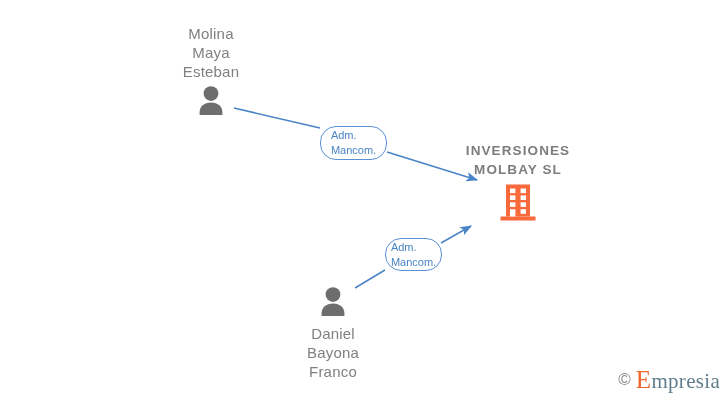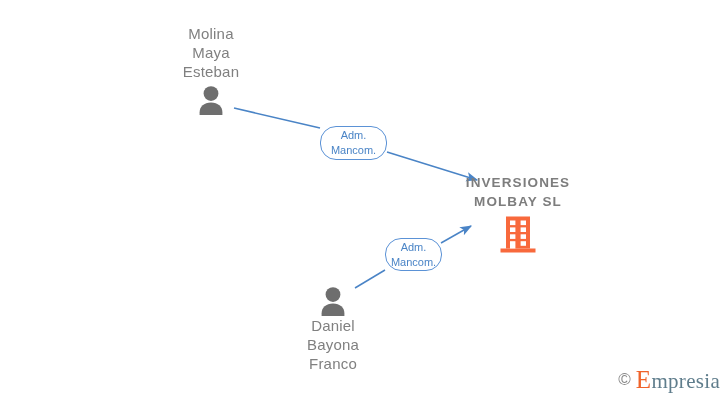--- a/index.html
+++ b/index.html
@@ -40,21 +40,21 @@
     letter-spacing: .2px;
     white-space: pre-line;
   }
   .person-icon {
     width: 34px;
     height: 30px;
     margin: 0 auto;
     display: block;
   }
   .person-node.label-top .person-icon { margin-top: 4px; }
-  .person-node.label-bottom .person-label { margin-top: 0; }
+  .person-node.label-bottom .person-label { margin-top: 8px; }
 
   
   .company-node {
     position: absolute;
     width: 190px;
     text-align: center;
   }
   .company-label {
     color: #7d7d7d;
     font-size: 13.5px;
@@ -73,21 +73,21 @@
   
   .rel-box {
     position: absolute;
     box-sizing: border-box;
     background: #ffffff;
     border: 1.6px solid #5b92d6;
     border-radius: 16px;
     color: #4a84c6;
     font-size: 11px;
     line-height: 15px;
-    text-align: center;
+    text-align: left;
     display: flex;
     flex-direction: column;
     align-items: center;
     justify-content: center;
     white-space: pre-line;
   }
 
   
   .watermark {
     position: absolute;
@@ -142,21 +142,21 @@
       <circle cx="17" cy="8.6" r="7.4" fill="#6e6e6e"></circle>
       <path d="M17 17.6c-7.1 0-11.4 4.3-11.4 9.6V30h22.8v-2.8c0-5.3-4.3-9.6-11.4-9.6z" fill="#6e6e6e"></path>
     </svg>
   </div>
 
   <div class="rel-box" style="left:320px; top:126px; width:67px; height:34px;">
     <span>Adm.
 Mancom.</span>
   </div>
 
-  <div class="company-node" style="left:423px; top:141px;margin-top:32px;">
+  <div class="company-node" style="left:423px; top:141px;">
     <div class="company-label">INVERSIONES
 MOLBAY  SL</div>
     <svg class="company-icon" viewBox="0 0 40 38">
 
       <rect x="8" y="1.5" width="24" height="32" fill="#f8693c"></rect>
 
       <rect x="2.5" y="33.5" width="35" height="4" fill="#f8693c"></rect>
 
       <rect x="12" y="5.5" width="5.4" height="4.6" fill="#ffffff"></rect>
       <rect x="22.6" y="5.5" width="5.4" height="4.6" fill="#ffffff"></rect>

